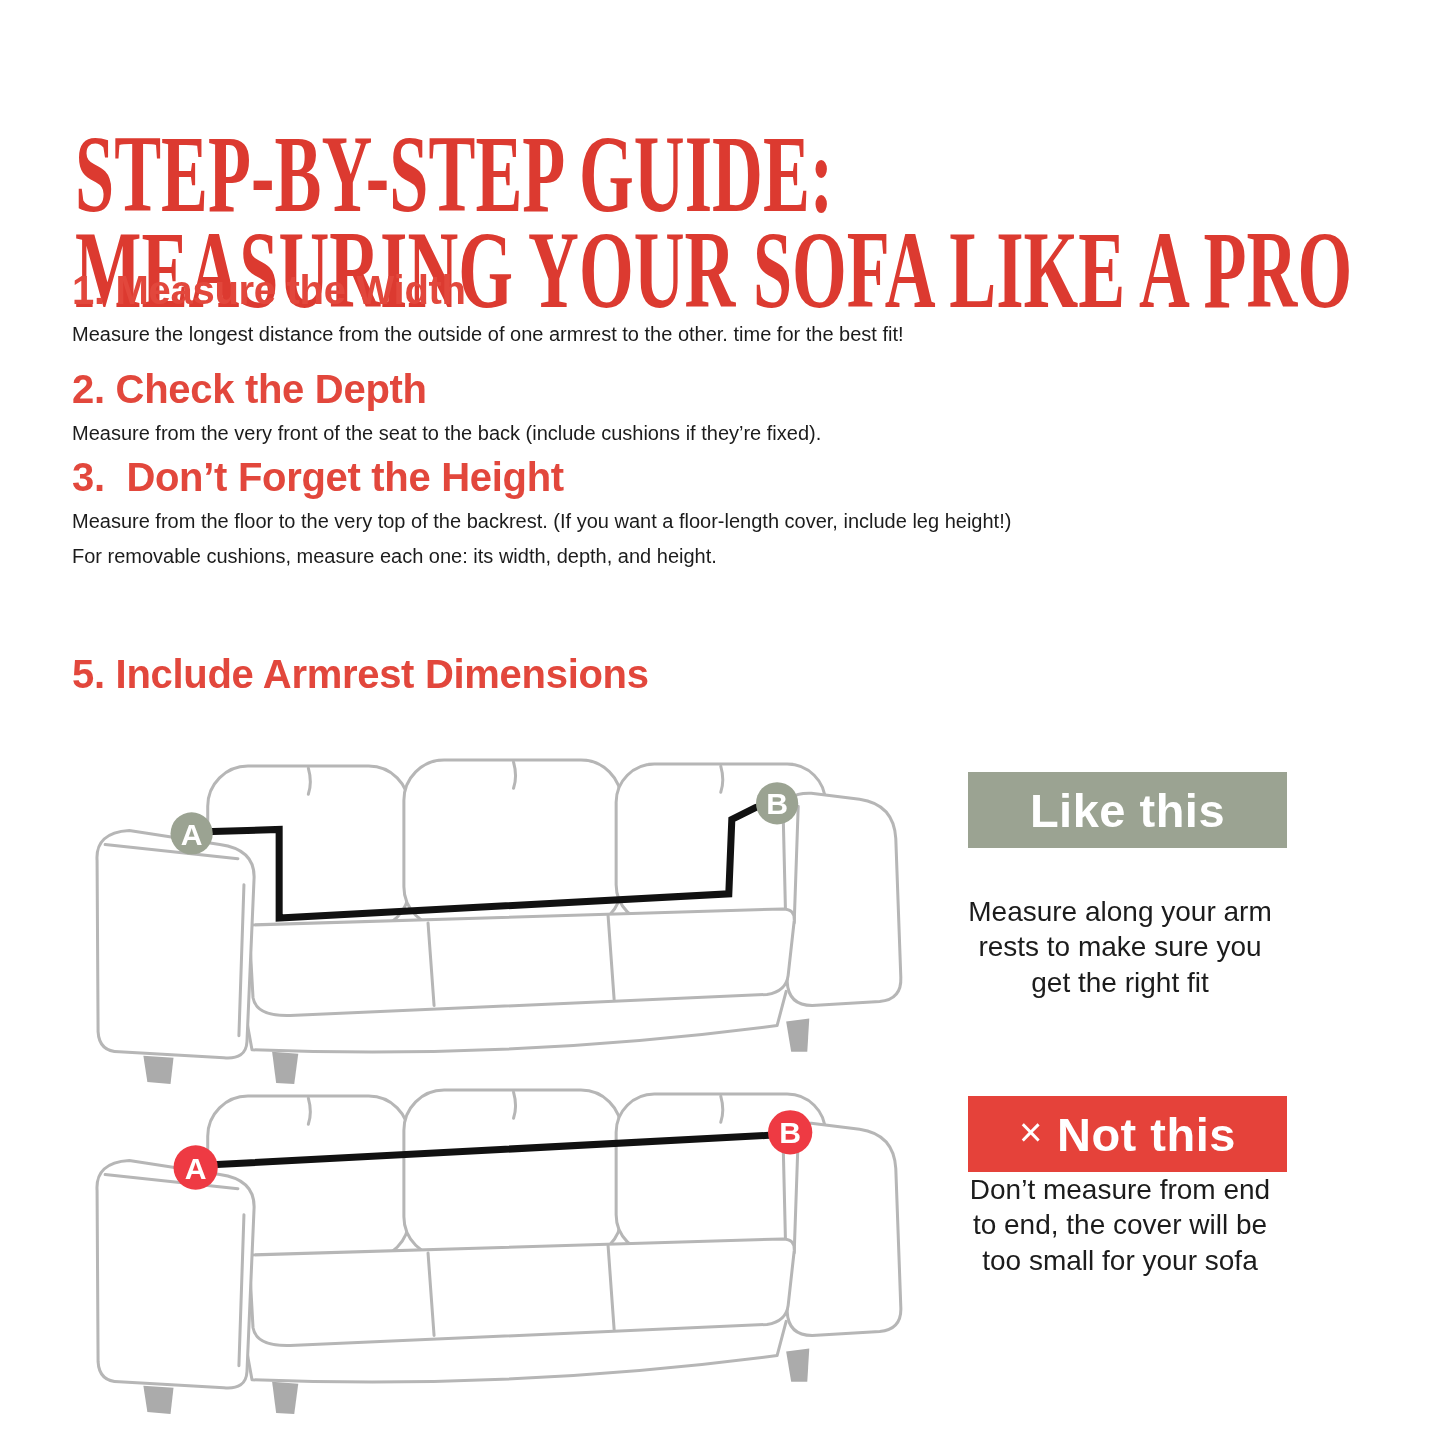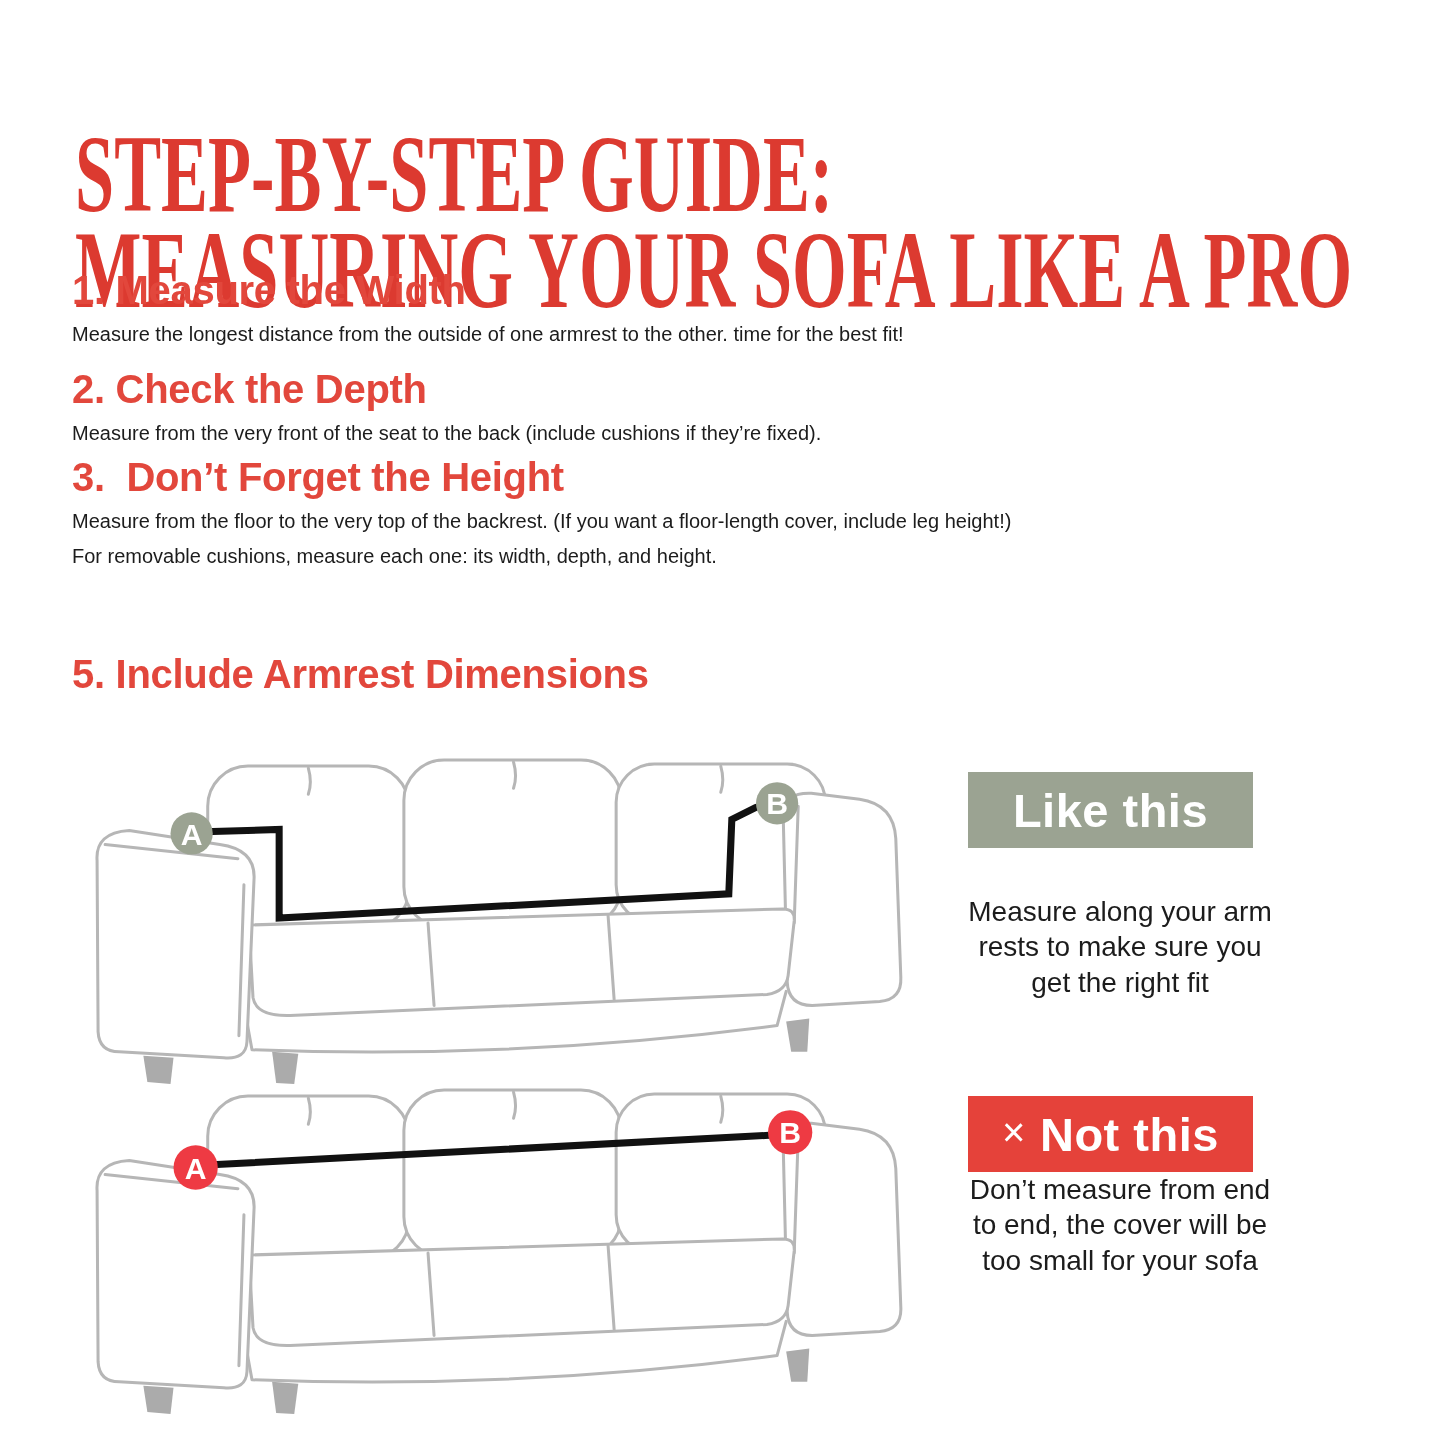--- a/index.html
+++ b/index.html
@@ -40,21 +40,21 @@
     color:var(--text-dark,#1c1c1c);
   }
   .s1{top:268px}.s2{top:367px}.s3{top:455px}.s4{top:543px}.s5{top:652px}
   
   .sofa-svg{position:absolute;left:85px;width:845px;height:auto;}
   .sofa1{top:752px}
   .sofa2{top:1082px}
   
   .badge{
     position:absolute;
-    width:285px;height:76px;
+    width:319px;height:76px;
     display:flex;align-items:center;justify-content:center;
     color:#ffffff;
     font-size:47px;font-weight:700;
     letter-spacing:0.5px;
   }
   .badge-like{left:968px;top:772px;background:var(--badge-green,#9ba392);}
   .badge-not{left:968px;top:1096px;background:var(--badge-red,#e5423a);}
   .cross{
     font-weight:400;font-size:40px;
     margin-right:14px;transform:translateY(-2px);

